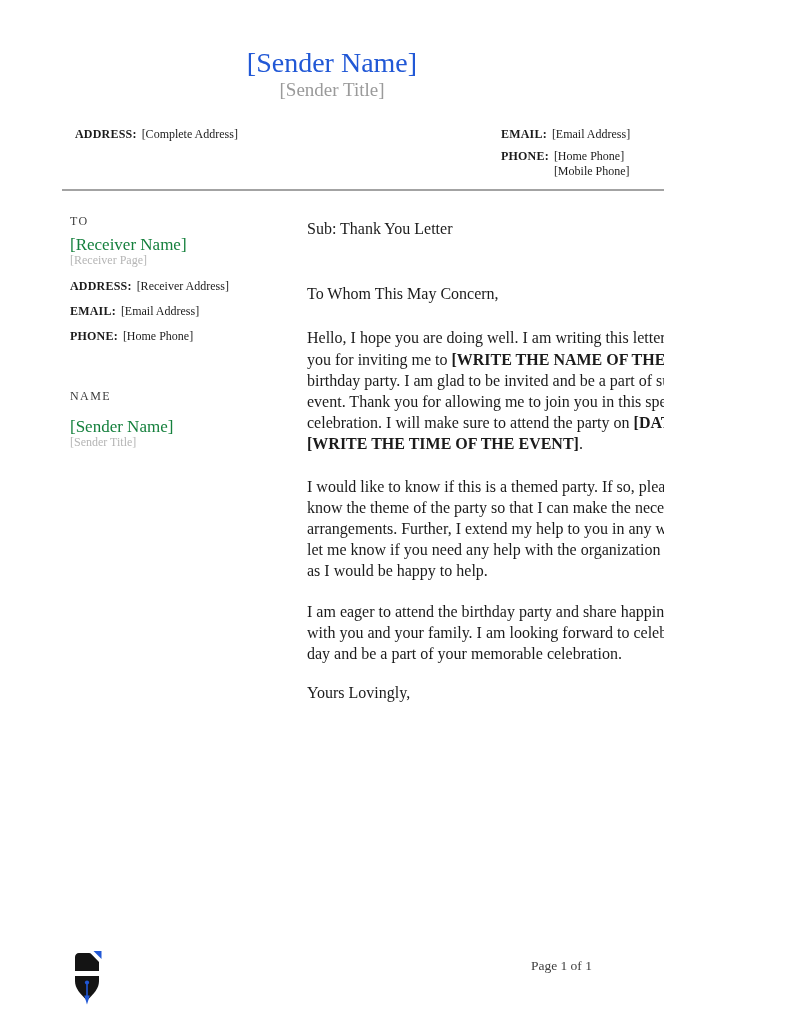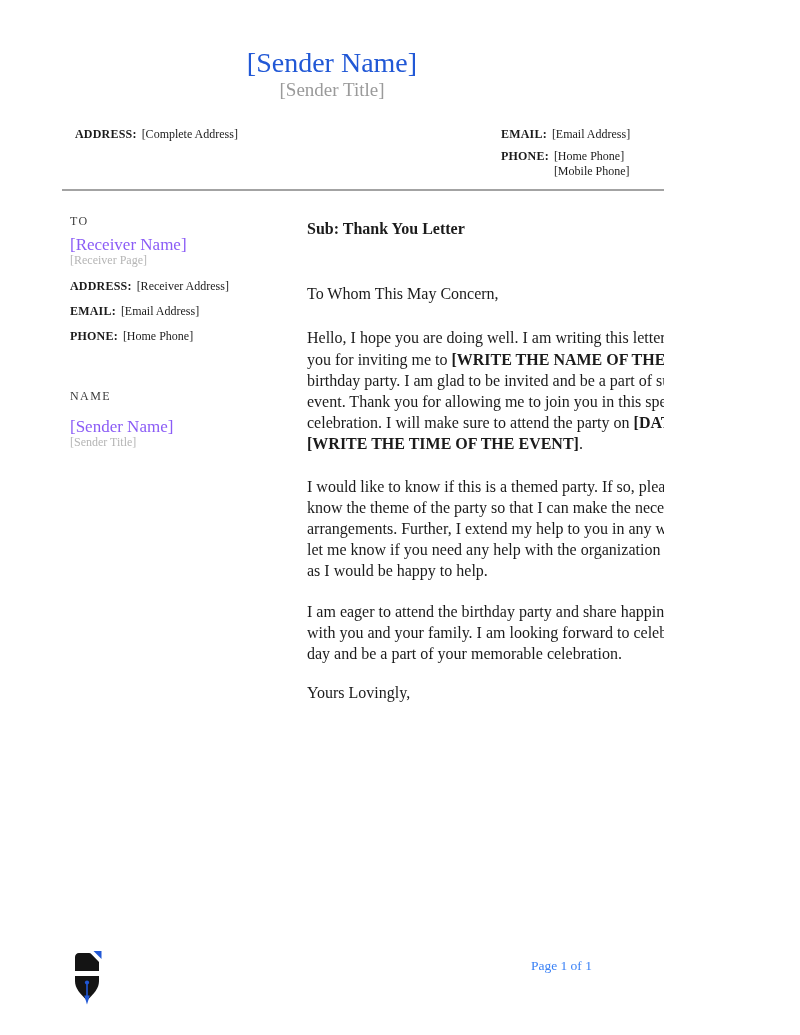--- a/index.html
+++ b/index.html
@@ -25,39 +25,39 @@
   .c-lbl { font-weight: bold; margin-right: 5px; white-space: nowrap; letter-spacing: 0.2px; }
   .c-val { white-space: nowrap; }
   .phone-stack .c-val { display: block; }
 
   
   .divider { position: absolute; left: 62px; top: 189px; width: 680px; height: 2px; background: #a3a3a3; }
 
   
   .sidebar { position: absolute; left: 70px; top: 214px; width: 228px; }
   .sec-label { font-size: 12px; line-height: 14px; letter-spacing: 1.4px; color: #3c3c3c; margin-bottom: 7px; }
-  .p-name  { font-size: 17px; line-height: 19px; color: #8b5cf6; }
+  .p-name  { font-size: 17px; line-height: 19px; color: #15803d; }
   .p-title { font-size: 12px; line-height: 13px; color: #b5b5b5; margin-bottom: 12px; }
   .info-row { display: flex; font-size: 12px; line-height: 14px; margin-bottom: 11px; }
   .from-label { margin-top: 46px; margin-bottom: 14px; }
 
   
   .letter-body { position: absolute; left: 307px; top: 218px; width: 437px; font-size: 16px; line-height: 21.2px; }
   .letter-body p { margin: 0; white-space: pre-wrap; }
-  .subject    { margin-bottom: 44px !important; font-weight: bold; }
+  .subject    { margin-bottom: 44px !important; }
   .salutation { margin-bottom: 44px !important; }
   .greeting   { margin-bottom: 23px !important; }
   .para1 { margin-bottom: 21px !important; }
   .para2 { margin-bottom: 19px !important; }
   .para3 { margin-bottom: 18px !important; }
   .letter-body b, .letter-body .seg-bold { font-weight: bold; }
 
   
   .logo { position: absolute; left: 72px; top: 951px; width: 34px; height: 57px; }
-  .page-number { position: absolute; right: 72px; top: 958px; font-size: 13.5px; color: #3b82f6; }
+  .page-number { position: absolute; right: 72px; top: 958px; font-size: 13.5px; color: #404040; }
 </style>
 </head>
 <body>
 
 <div class="page">
 
   <header class="letterhead">
     <div class="sender-name">[Sender Name]</div>
     <div class="sender-title">[Sender Title]</div>
   </header>

